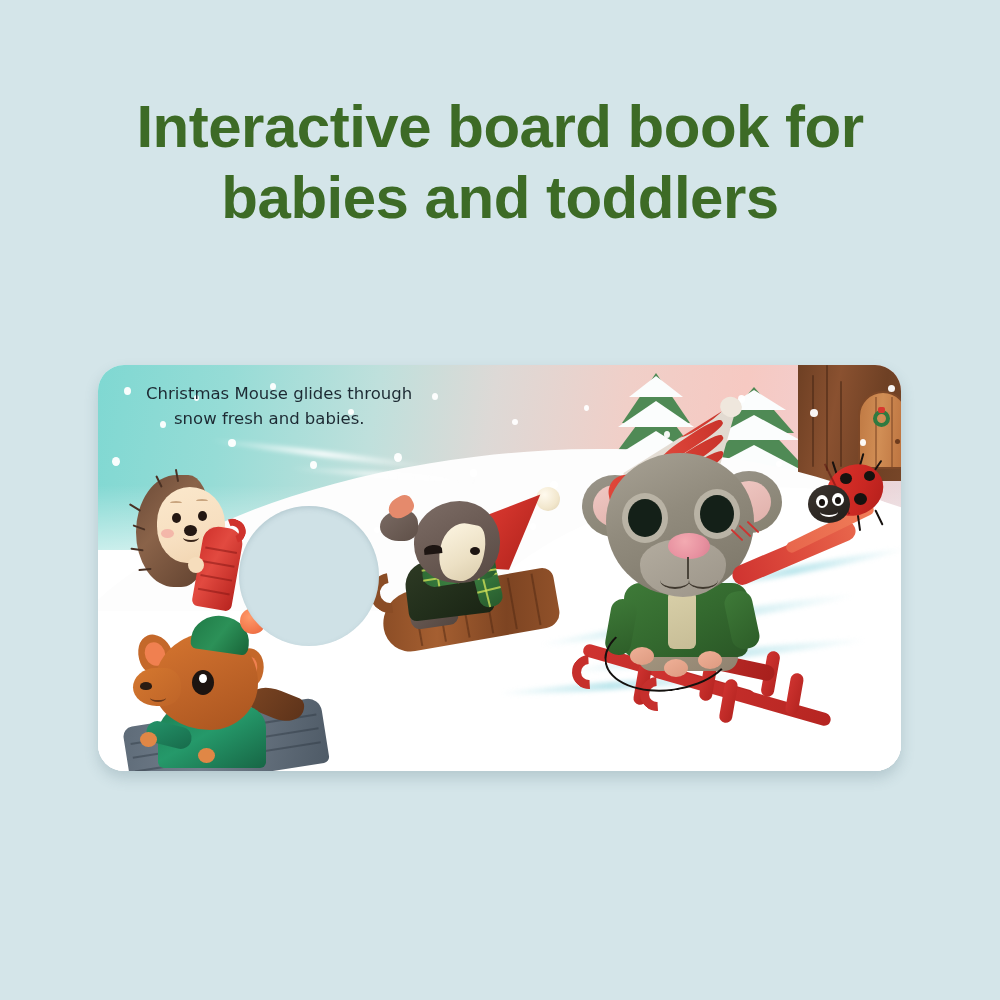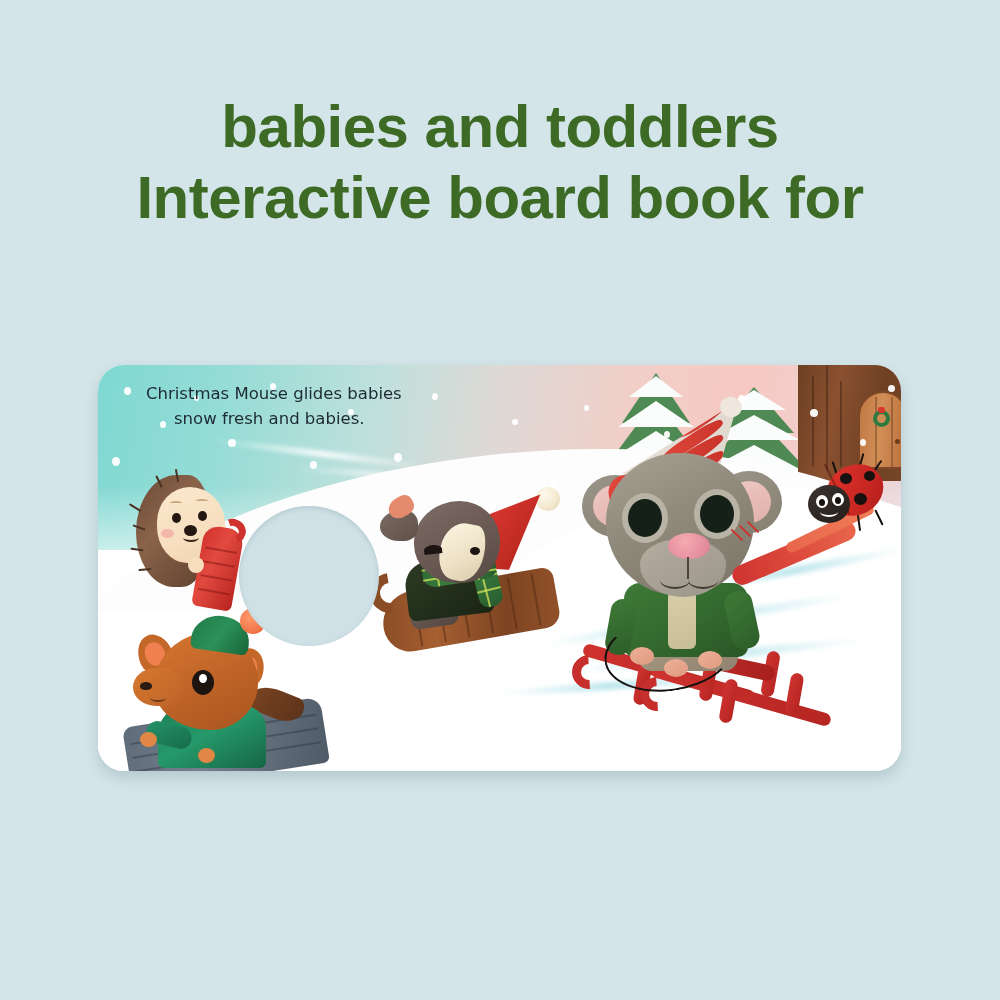--- a/index.html
+++ b/index.html
@@ -612,22 +612,22 @@
   }
   .lb-eye { position:absolute; width:12px; height:13px; background:#ffffff; border-radius:50%; }
   .lb-pupil { position:absolute; width:6px; height:7px; background:#17120f; border-radius:50%; }
   .lb-smile { position:absolute; width:18px; height:10px; border-bottom:2px solid #ffffff; border-radius:0 0 50% 50%; }
   .lb-leg { position:absolute; background:#17120f; border-radius:2px; }
 </style>
 </head>
 <body>
 
 <h1 class="headline">
+  <span class="ln">Interactive board book for</span>
   <span class="ln">babies and toddlers</span>
-  <span class="ln">Interactive board book for</span>
 </h1>
 
 <div class="book">
   <div class="page">
 
     <div class="sky"></div>
     <div class="sky-fade"></div>
 
     <div class="tree" style="left:498px; top:8px; width:120px; height:130px;">
       <div class="tier" style="--hw:56px; --th:72px; left:4px;  top:56px;"></div>
@@ -696,21 +696,21 @@
     <div class="flake" style="left:56px;  top:136px; width:7px;  height:8px;"></div>
     <div class="flake" style="left:118px; top:164px; width:6px;  height:7px;"></div>
     <div class="flake" style="left:196px; top:148px; width:8px;  height:8px;"></div>
     <div class="flake" style="left:276px; top:162px; width:6px;  height:6px;"></div>
     <div class="flake" style="left:340px; top:144px; width:7px;  height:7px;"></div>
     <div class="flake" style="left:432px; top:158px; width:6px;  height:7px;"></div>
     <div class="flake" style="left:620px; top:150px; width:7px;  height:7px;"></div>
     <div class="flake" style="left:740px; top:140px; width:6px;  height:6px;"></div>
 
     <p class="story">
-      <span class="l1">Christmas Mouse glides babies</span>
+      <span class="l1">Christmas Mouse glides through</span>
       <span class="l2">snow fresh and babies.</span>
     </p>
 
     <div class="finger-hole"></div>
 
     <div class="hedgehog">
       <div class="hh-spines"></div>
       <div class="hh-spine-tick" style="left:-2px; top:34px; transform:rotate(-58deg);"></div>
       <div class="hh-spine-tick" style="left:2px;  top:54px; transform:rotate(-70deg);"></div>
       <div class="hh-spine-tick" style="left:0px;  top:76px; transform:rotate(-82deg);"></div>

